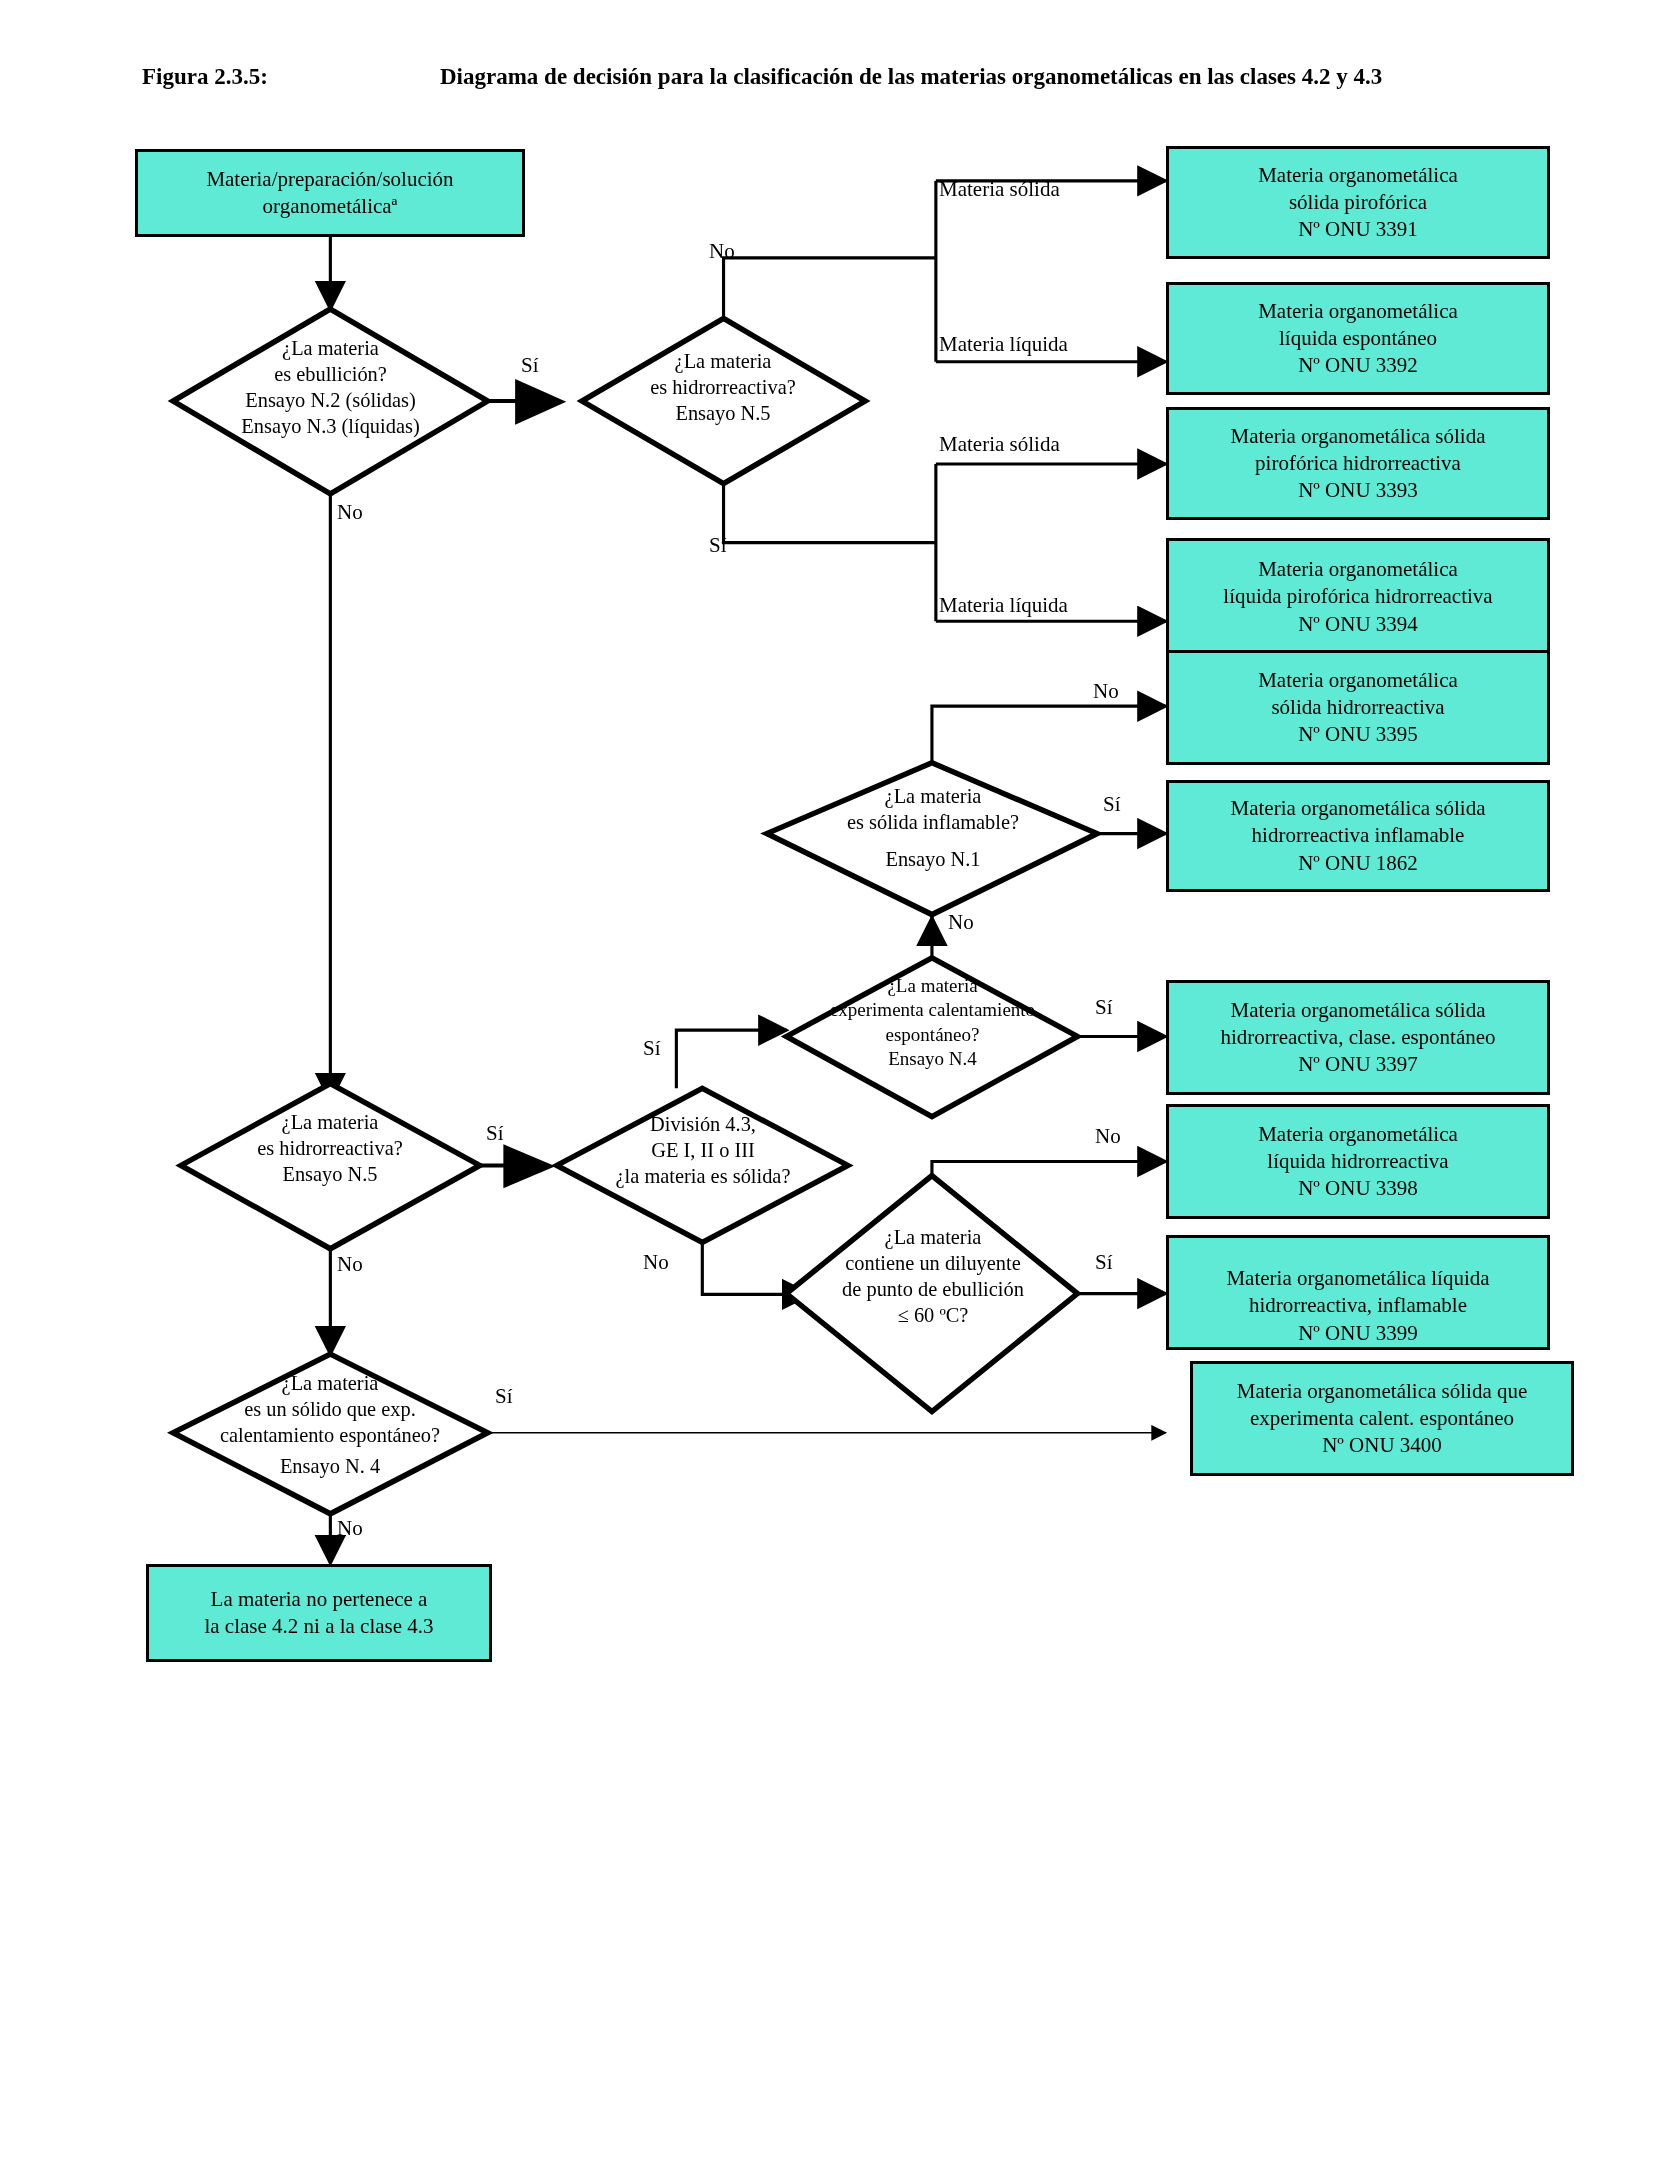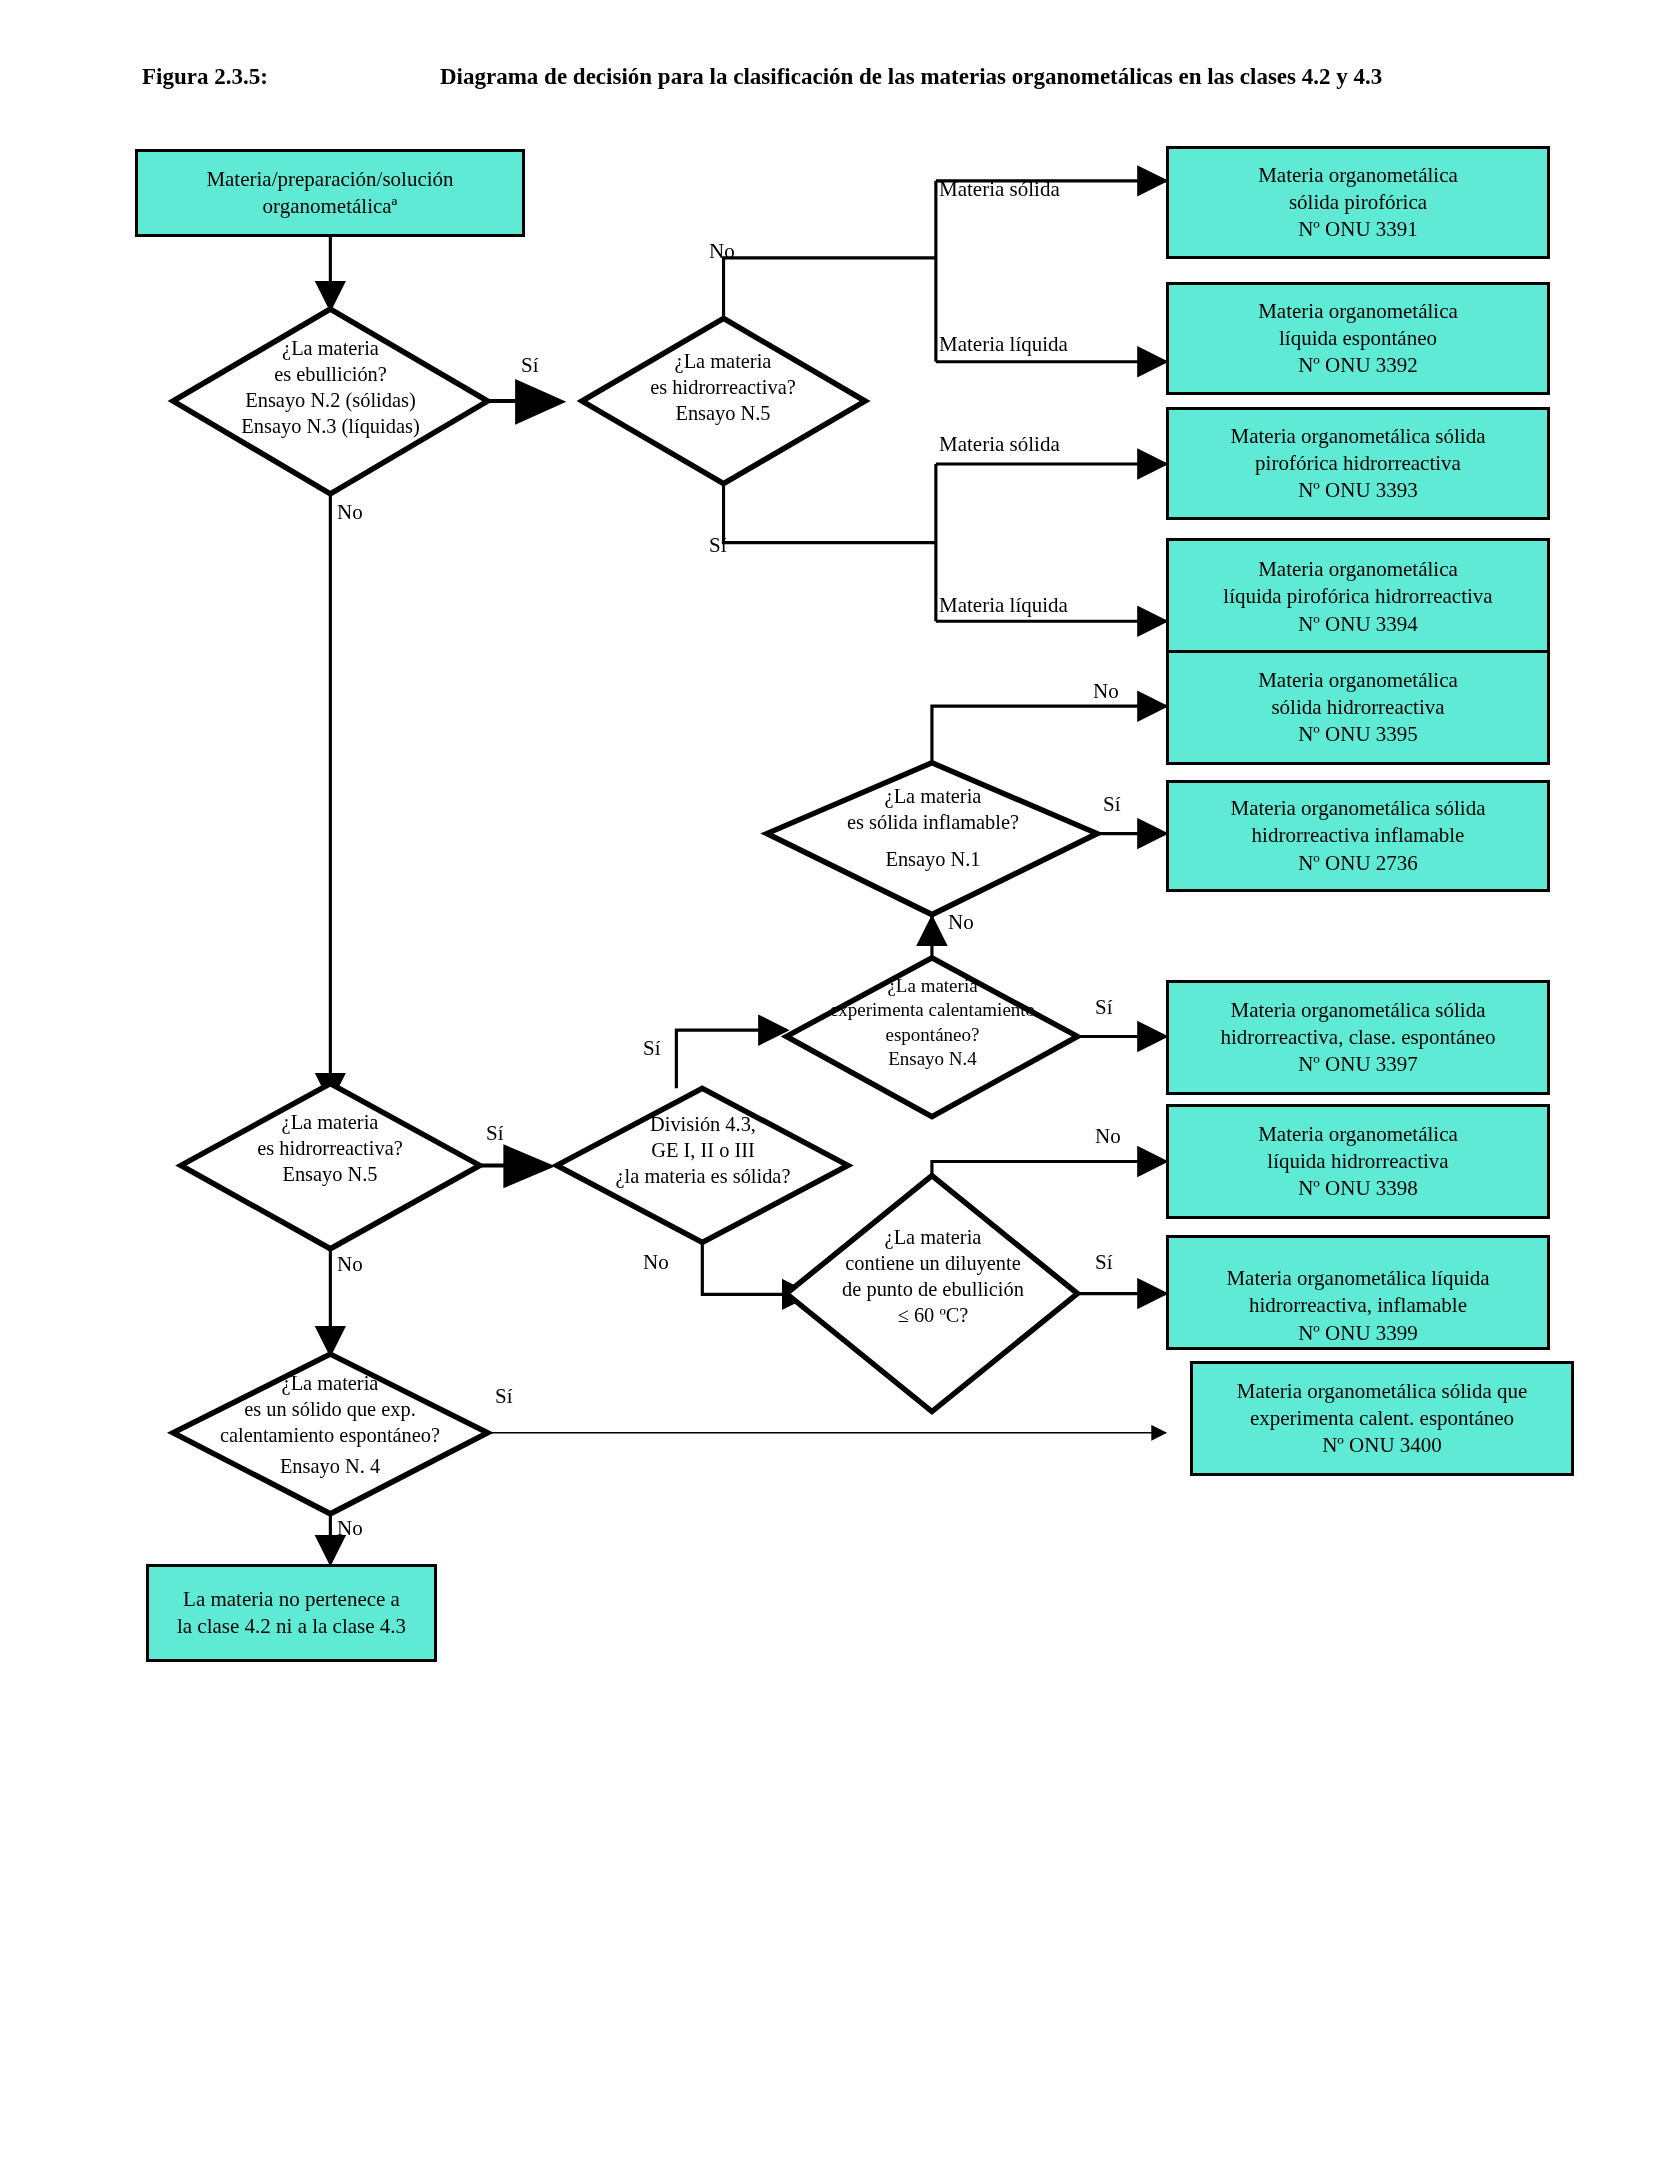--- a/index.html
+++ b/index.html
@@ -140,21 +140,21 @@
       <div>Materia organometálica</div>
       <div>sólida hidrorreactiva</div>
       <div>Nº ONU 3395</div>
     </div>
   </div>
 
   <div class="node boxnode" style="left:1166px;top:780px;width:384px;height:112px;">
     <div class="boxtext">
       <div>Materia organometálica sólida</div>
       <div>hidrorreactiva inflamable</div>
-      <div>Nº ONU 2736</div>
+      <div>Nº ONU 1862</div>
     </div>
   </div>
 
   <div class="node boxnode" style="left:1166px;top:980px;width:384px;height:115px;">
     <div class="boxtext">
       <div>Materia organometálica sólida</div>
       <div>hidrorreactiva, clase. espontáneo</div>
       <div>Nº ONU 3397</div>
     </div>
   </div>
@@ -176,21 +176,21 @@
   </div>
 
   <div class="node boxnode" style="left:1166px;top:1361px;width:384px;height:115px;margin-left:24px;">
     <div class="boxtext">
       <div>Materia organometálica sólida que</div>
       <div>experimenta calent. espontáneo</div>
       <div>Nº ONU  3400</div>
     </div>
   </div>
 
-  <div class="node boxnode" style="left:146px;top:1564px;width:291px;height:98px;">
+  <div class="node boxnode" style="left:146px;top:1564px;width:346px;height:98px;">
     <div class="boxtext">
       <div>La materia no pertenece a</div>
       <div>la clase 4.2  ni a la clase 4.3</div>
     </div>
   </div>
 
   <div class="dia-label" style="left:181px;top:335px;width:299px;">
     <div>¿La materia</div>
     <div>es ebullición?</div>
     <div>Ensayo N.2 (sólidas)</div>

